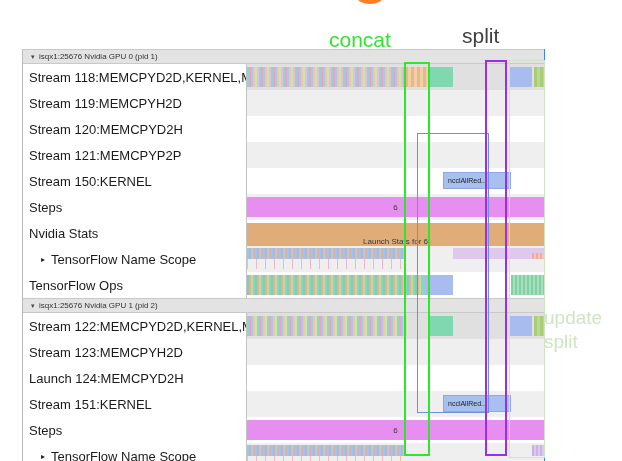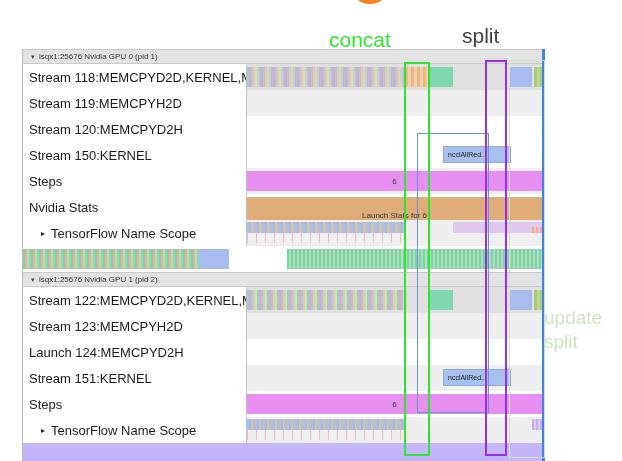--- a/index.html
+++ b/index.html
@@ -14,21 +14,21 @@
   #lbl-nccl{ left:430px; top:108px; font-size:20px; color:#4a72c4; }
   #lbl-weight{ left:544px; top:306px; font-size:19px; color:#cfe4c4; line-height:24px; }
   #lbl-weight span{ display:block; }
 
   
   #orange-blob{ position:absolute; left:357px; top:-10px; width:26px; height:14px;
     background:#ff7f20; border-radius:50%/50%; }
 
   
   #panel{ position:absolute; left:22px; top:49px; width:523px; height:412px;
-    background:#c4b5fd; border-left:1px solid #b9b9b9; border-right:3px solid #3b82f6;
+    background:#14532d; border-left:1px solid #b9b9b9; border-right:1px solid #3b82f6;
     overflow:hidden; }
 
   .group{ width:100%; }
   .group-hdr{ height:15px; background:#e3e3e3; border-top:1px solid #c9c9c9;
     border-bottom:1px solid #c9c9c9; display:flex; align-items:center;
     padding-left:8px; font-size:8px; color:#333; }
   .caret{ display:inline-block; width:8px; font-size:7px; color:#444; }
   .group-hdr .ghtxt{ font-size:8px; }
 
   .row{ display:flex; height:26px; align-items:stretch; }
@@ -106,20 +106,24 @@
       <div class="row alt">
         <div class="lbl">Stream 119:MEMCPYH2D</div>
         <div class="lane"></div>
       </div>
 
       <div class="row">
         <div class="lbl">Stream 120:MEMCPYD2H</div>
         <div class="lane"></div>
       </div>
 
+      <div class="row alt">
+        <div class="lbl">Stream 121:MEMCPYP2P</div>
+        <div class="lane"></div>
+      </div>
 
       <div class="row">
         <div class="lbl">Stream 150:KERNEL</div>
         <div class="lane">
           <div class="bar nccl-bar" style="left:196px;width:68px;">
             <span>ncclAllRed...</span>
           </div>
         </div>
       </div>
 
@@ -148,20 +152,21 @@
         </div>
         <div class="lane">
           <div class="dense half" style="left:0px;width:158px;background:repeating-linear-gradient(90deg,#8fd0e0 0 2px,#c8a8e8 2px 4px,#a8d8b0 4px 6px,#e8a8c0 6px 8px);"></div>
           <div class="dense tick" style="left:0px;width:158px;background:repeating-linear-gradient(90deg,#f0b8c8 0 1px,transparent 1px 9px);"></div>
           <div class="dense half" style="left:206px;right:0px;width:auto;background:#cfa8e8;opacity:.55;"></div>
           <div class="dense half" style="left:285px;width:62px;background:repeating-linear-gradient(90deg,#f0a8a8 0 2px,#f0c8b8 2px 4px);top:7px;height:6px;"></div>
         </div>
       </div>
 
       <div class="row">
+        <div class="lbl">TensorFlow Ops</div>
         <div class="lane">
           <div class="dense full" style="left:0px;width:176px;background:repeating-linear-gradient(90deg,#7fd0a8 0 2px,#f0a8a0 2px 4px,#b8e098 4px 6px,#88d8c0 6px 8px);"></div>
           <div class="bar full" style="left:176px;width:30px;background:#a8bcf0;"></div>
           <div class="dense full" style="left:264px;right:0px;width:auto;background:repeating-linear-gradient(90deg,#7fd0a8 0 2px,#a8e0b8 2px 4px);"></div>
         </div>
       </div>
     </div>
 
     <div class="group">
       <div class="group-hdr">

